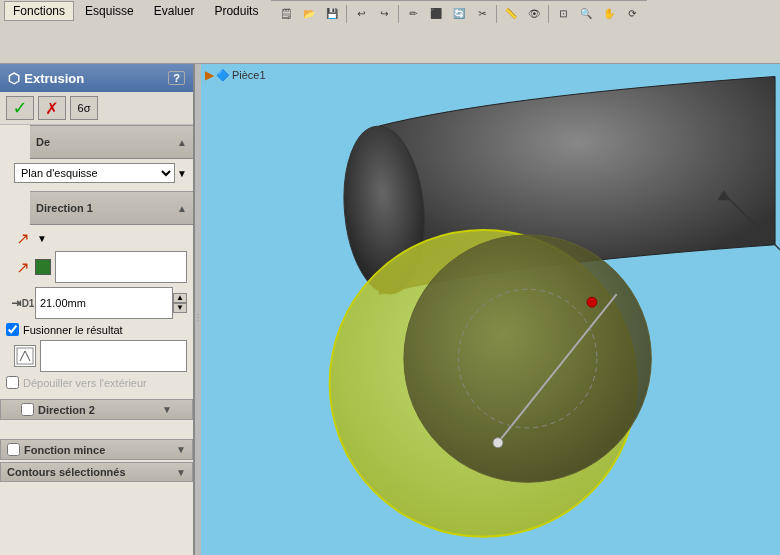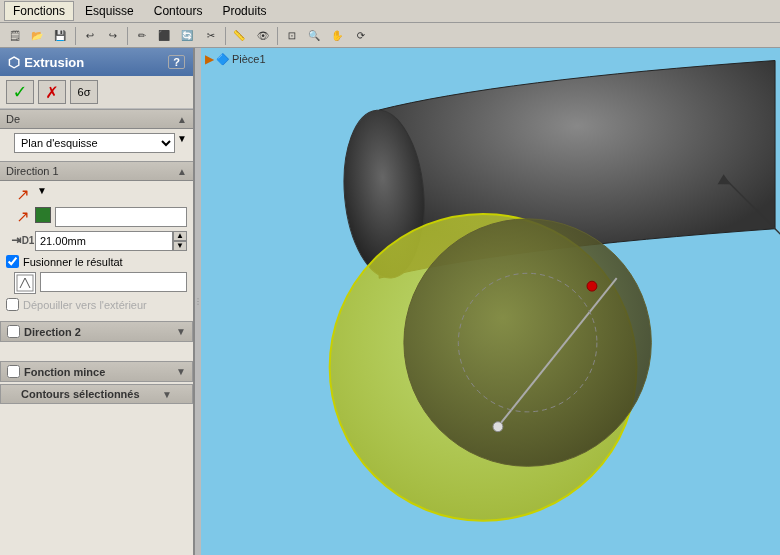--- a/index.html
+++ b/index.html
@@ -1,24 +1,24 @@
 <!DOCTYPE html>
 <html><head>
   <meta charset="utf-8">
   <style>
     * { box-sizing: border-box; margin: 0; padding: 0; }
     body { width: 780px; height: 555px; overflow: hidden; font-family: Arial, sans-serif; font-size: 12px; background: #d4d0c8; }
 
     
     #toolbar {
-      height: 48px;
+      height: 64px;
       background: #d4d0c8;
       border-bottom: 1px solid #999;
       display: flex;
-      flex-direction: column;
+      flex-direction: row;
     }
     #menu-bar {
       height: 22px;
       display: flex;
       align-items: center;
       padding: 2px 4px;
       gap: 2px;
     }
     .menu-item {
       padding: 2px 8px;
@@ -96,48 +96,50 @@
       font-size: 14px;
     }
     .action-btn.green { color: #00aa00; font-size: 18px; }
     .action-btn.red { color: #cc0000; font-size: 16px; }
 
     
     .section-header {
       background: linear-gradient(to bottom, #c8c4bc, #b8b4ac);
       border-top: 1px solid #999;
       border-bottom: 1px solid #888;
-      padding: 3px 6px;
-      font-size: 11px;
-      font-weight: normal;
+      padding: 10px 6px;
+      font-size: 11px;
+      font-weight: bold;
       color: #333;
       display: flex;
       align-items: center;
       justify-content: space-between;
       cursor: pointer;
+      margin-left: 30px;
     }
     .section-content { padding: 4px 6px; }
 
     
     .param-row {
       display: flex;
+      align-items: center;
       margin-bottom: 4px;
       padding-left: 8px;
     }
     .param-select {
       flex: 1;
       height: 20px;
       font-size: 11px;
       background: white;
       border: 1px solid #888;
       padding: 1px 2px;
     }
     .param-input {
       flex: 1;
-      height: 20px;
+      height: 32px;
       font-size: 11px;
       background: white;
       border: 1px solid #888;
       padding: 1px 4px;
     }
     .spin-btn {
       width: 14px;
       height: 10px;
       font-size: 8px;
       background: #d4d0c8;
@@ -240,21 +242,21 @@
       margin-right: 4px;
     }
   </style>
 </head>
 <body>
 
 <div id="toolbar">
   <div id="menu-bar">
     <button class="menu-item active">Fonctions</button>
     <button class="menu-item">Esquisse</button>
-    <button class="menu-item">Contours</button>
+    <button class="menu-item">Evaluer</button>
     <button class="menu-item">Produits</button>
   </div>
   <div id="icon-bar">
 
     <button class="toolbar-btn">🗒</button>
     <button class="toolbar-btn">📂</button>
     <button class="toolbar-btn">💾</button>
     <div class="toolbar-sep"></div>
     <button class="toolbar-btn">↩</button>
     <button class="toolbar-btn">↪</button>
@@ -345,37 +347,37 @@
         </div>
         <input class="param-input" style="width: 110px;" value="">
       </div>
 
       <div class="check-row">
         <input type="checkbox" style="">
         <label class="disabled-text">Dépouiller vers l'extérieur</label>
       </div>
     </div>
 
-    <div class="collapsible-header" style="background: linear-gradient(to bottom, #c8c4bc, #b8b4ac); border:1px solid #999; padding:3px 6px; font-size:11px; font-weight:bold; color:#333; display:flex; align-items:center; justify-content:space-between; cursor:pointer; margin-top:2px;">
+    <div class="collapsible-header" style="background: linear-gradient(to bottom, #c8c4bc, #b8b4ac); border:1px solid #999; padding:3px 20px; font-size:11px; font-weight:bold; color:#333; display:flex; align-items:center; justify-content:space-between; cursor:pointer; margin-top:2px;">
       <div class="check-label">
         <input type="checkbox" style="">
         <span>Direction 2</span>
       </div>
       <span class="chevron">▼</span>
     </div>
 
     <div class="collapsible-header" style="background: linear-gradient(to bottom, #c8c4bc, #b8b4ac); border:1px solid #999; padding:3px 6px; font-size:11px; font-weight:bold; color:#333; display:flex; align-items:center; justify-content:space-between; cursor:pointer; margin-top:19px;">
       <div class="check-label">
         <input type="checkbox" style="">
         <span>Fonction mince</span>
       </div>
       <span class="chevron">▼</span>
     </div>
 
-    <div class="collapsible-header" style="background: linear-gradient(to bottom, #c8c4bc, #b8b4ac); border:1px solid #999; padding:3px 20px; font-size:11px; font-weight:bold; color:#333; display:flex; align-items:center; justify-content:space-between; cursor:pointer; margin-top:2px;">
+    <div class="collapsible-header" style="background: linear-gradient(to bottom, #c8c4bc, #b8b4ac); border:1px solid #999; padding:3px 6px; font-size:11px; font-weight:bold; color:#333; display:flex; align-items:center; justify-content:space-between; cursor:pointer; margin-top:2px;">
       <span>Contours sélectionnés</span>
       <span class="chevron">▼</span>
     </div>
 
   </div>
 
   <div id="drag-handle">⋮</div>
 
   <div id="viewport">
 

